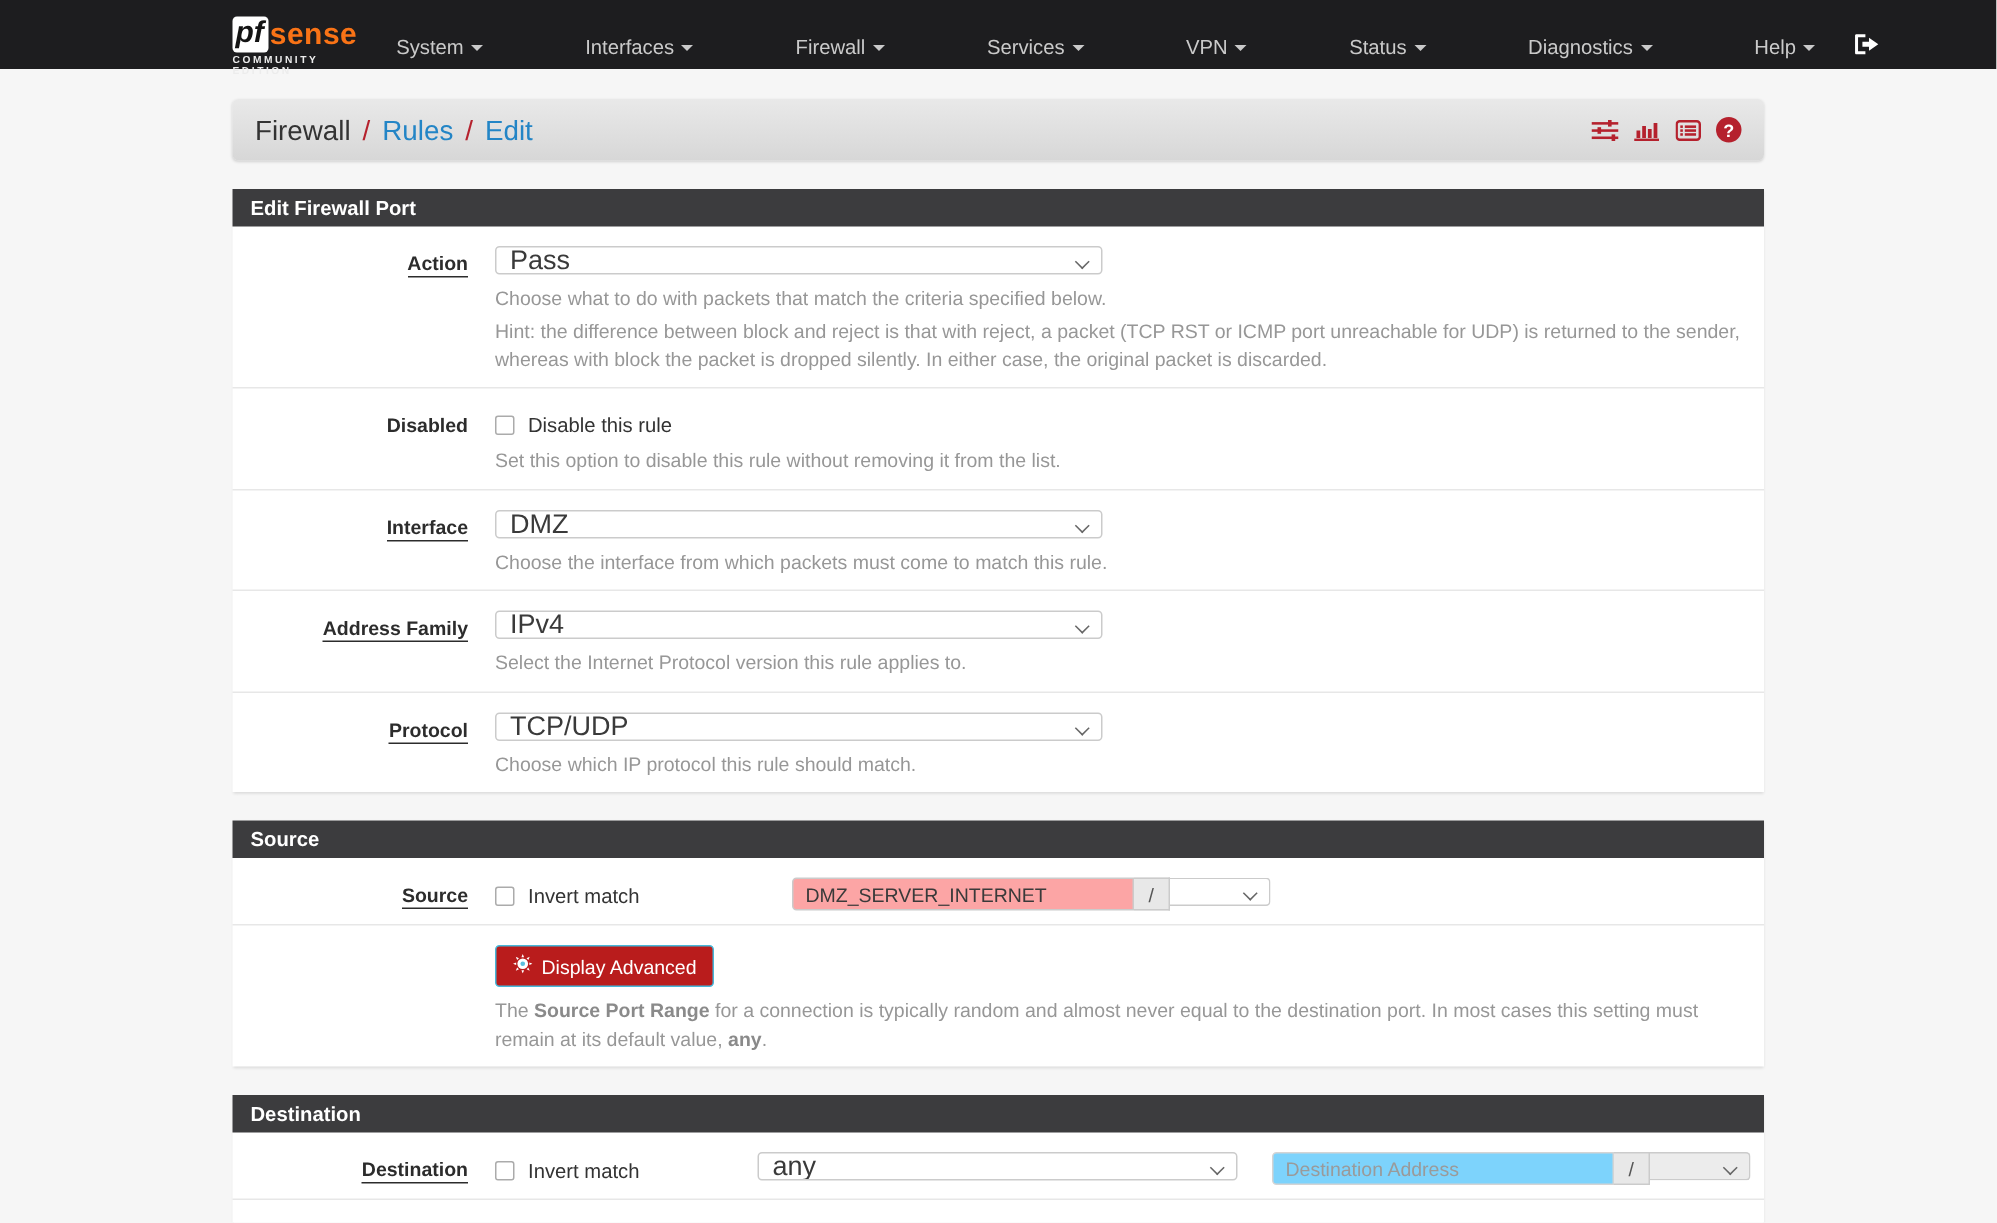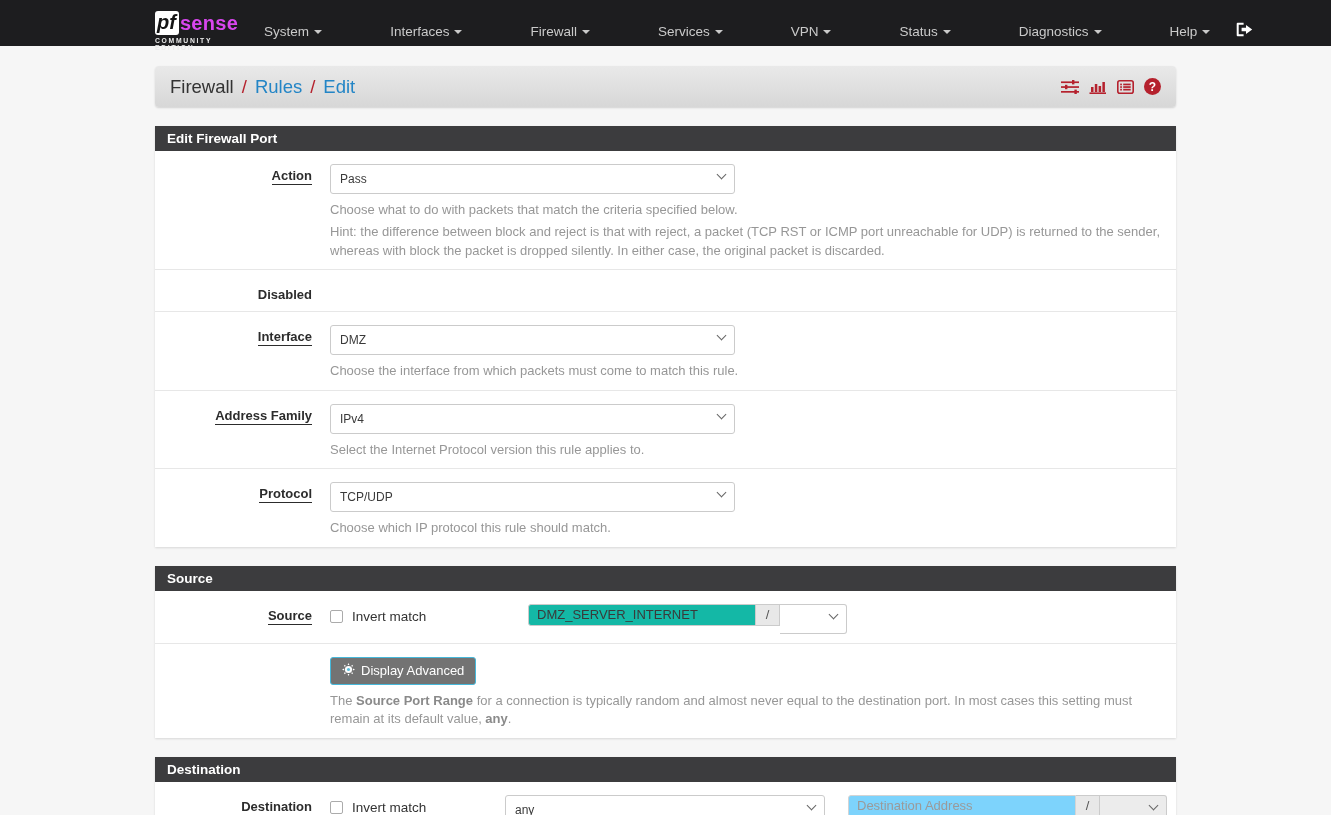--- a/index.html
+++ b/index.html
@@ -14,21 +14,21 @@
 
   
   .navbar { background:#1d1d1f; height:46px; width:100%; }
   .nav-inner { width:1021px; margin:0 auto; display:flex; align-items:center; height:62px; }
   .logo { display:flex; flex-direction:column; cursor:pointer; }
   .logo-top { display:flex; align-items:center; }
   .logo-pf {
     background:#fff; color:#141414; font-weight:bold; font-style:italic;
     font-size:20px; border-radius:3px; padding:0 3px 2px 2px; line-height:22px;
   }
-  .logo-sense { color:#d946ef; font-weight:bold; font-size:20px; letter-spacing:.3px; margin-left:1px; }
+  .logo-sense { color:#f97316; font-weight:bold; font-size:20px; letter-spacing:.3px; margin-left:1px; }
   .logo-sub { color:#ececec; font-size:6.8px; font-weight:bold; letter-spacing:1.7px; margin-top:2px; }
   .nav-items { display:flex; margin-left:12px; height:100%; align-items:stretch;gap:40px; }
   .nav-item {
     color:#cacaca; font-size:13.5px; padding:0 14px; display:flex; align-items:center;
     gap:5px; cursor:pointer;
   }
   .caret {
     width:0; height:0; display:inline-block;
     border-left:4px solid transparent; border-right:4px solid transparent;
     border-top:4px solid currentColor; margin-top:2px;
@@ -65,32 +65,32 @@
     font-weight:bold; font-size:13px; padding-top:4px; color:#2c2c2c;
   }
   .row-label .u { border-bottom:1px solid #2c2c2c; padding-bottom:1px; }
   .row-content { margin-left:10px; flex:1; padding-right:10px; }
 
   .help-text { color:#979797; font-size:13px; line-height:1.42; margin-top:7px; }
   .help-text b { color:#8a8a8a; }
 
   
   .fselect {
-    position:relative; height:30px; border:1px solid #cbcbcb; border-radius:3px;
+    position:relative; height:19px; border:1px solid #cbcbcb; border-radius:3px;
     background:#fff; display:flex; align-items:center; padding:0 24px 0 9px;
-    font-size:12px; color:#3a3a3a; cursor:pointer; white-space:nowrap; overflow:hidden;
+    font-size:18px; color:#3a3a3a; cursor:pointer; white-space:nowrap; overflow:hidden;
   }
   .fselect .chev {
     position:absolute; right:9px; top:7px; width:7px; height:7px;
     border-right:1.5px solid #666; border-bottom:1.5px solid #666;
     transform:rotate(45deg); margin-top:-1px;
   }
   .fselect.disabled { background:#ececec; color:#999; cursor:default; }
   .ftext {
-    height:22px; border:1px solid #cbcbcb; border-radius:3px; background:#14b8a6;
+    height:22px; border:1px solid #cbcbcb; border-radius:3px; background:#fca5a5;
     padding:0 8px; font-size:13px; color:#3a3a3a; font-family:"Liberation Sans",sans-serif;
     outline:none; width:100%;
   }
   .ftext::placeholder { color:#9a9a9a; }
   .ftext:disabled { background:#7dd3fc; border-color:#d4d4d4; }
   .w-main { width:405px; }
   .w-type { width:320px; }
 
   .check-line { display:flex; align-items:center; gap:9px; padding-top:4px; font-size:13.5px; color:#333; }
   .cbox {
@@ -102,21 +102,21 @@
   .invert-wrap { width:175px; flex-shrink:0; }
   .input-group { display:flex; margin-left:23px; }
   .input-group .ftext { width:228px; border-radius:3px 0 0 3px; }
   .ig-addon {
     width:24px; height:22px; background:#e8e8e8; border:1px solid #cbcbcb; border-left:none;
     display:flex; align-items:center; justify-content:center; color:#555; font-size:13px;
   }
   .ig-select { width:67px; border-radius:0 3px 3px 0; border-left:none; }
 
   .btn-info {
-    display:inline-flex; align-items:center; gap:6px; background:#737373;
+    display:inline-flex; align-items:center; gap:6px; background:#b91c1c;
     border:1px solid #46b8da; color:#fff; font-size:13px; border-radius:3px;
     padding:5px 11px; cursor:pointer; font-family:"Liberation Sans",sans-serif;
   }
 </style>
 </head>
 <body>
 
 <div class="navbar">
   <div class="nav-inner">
     <div class="logo">
@@ -232,20 +232,27 @@
           <span>Pass</span>
             <span class="chev"></span>
         </div>
         <div class="help-text">Choose what to do with packets that match the criteria specified below.</div>
         <div class="help-text" style="margin-top:4px;">Hint: the difference between block and reject is that with reject, a packet (TCP RST or ICMP port unreachable for UDP) is returned to the sender, whereas with block the packet is dropped silently. In either case, the original packet is discarded.</div>
       </div>
     </div>
 
     <div class="form-row">
       <div class="row-label">Disabled</div>
+      <div class="row-content">
+        <label class="check-line">
+          <input type="checkbox" class="cbox" style="">
+          <span>Disable this rule</span>
+        </label>
+        <div class="help-text">Set this option to disable this rule without removing it from the list.</div>
+      </div>
     </div>
 
     <div class="form-row">
       <div class="row-label"><span class="u">Interface</span></div>
       <div class="row-content">
         <div class="fselect w-main">
           <span>DMZ</span>
             <span class="chev"></span>
         </div>
         <div class="help-text">Choose the interface from which packets must come to match this rule.</div>

